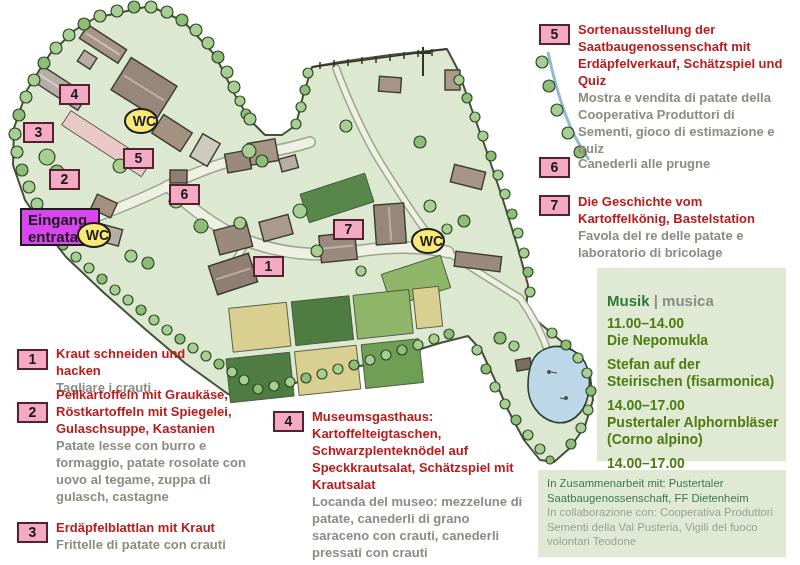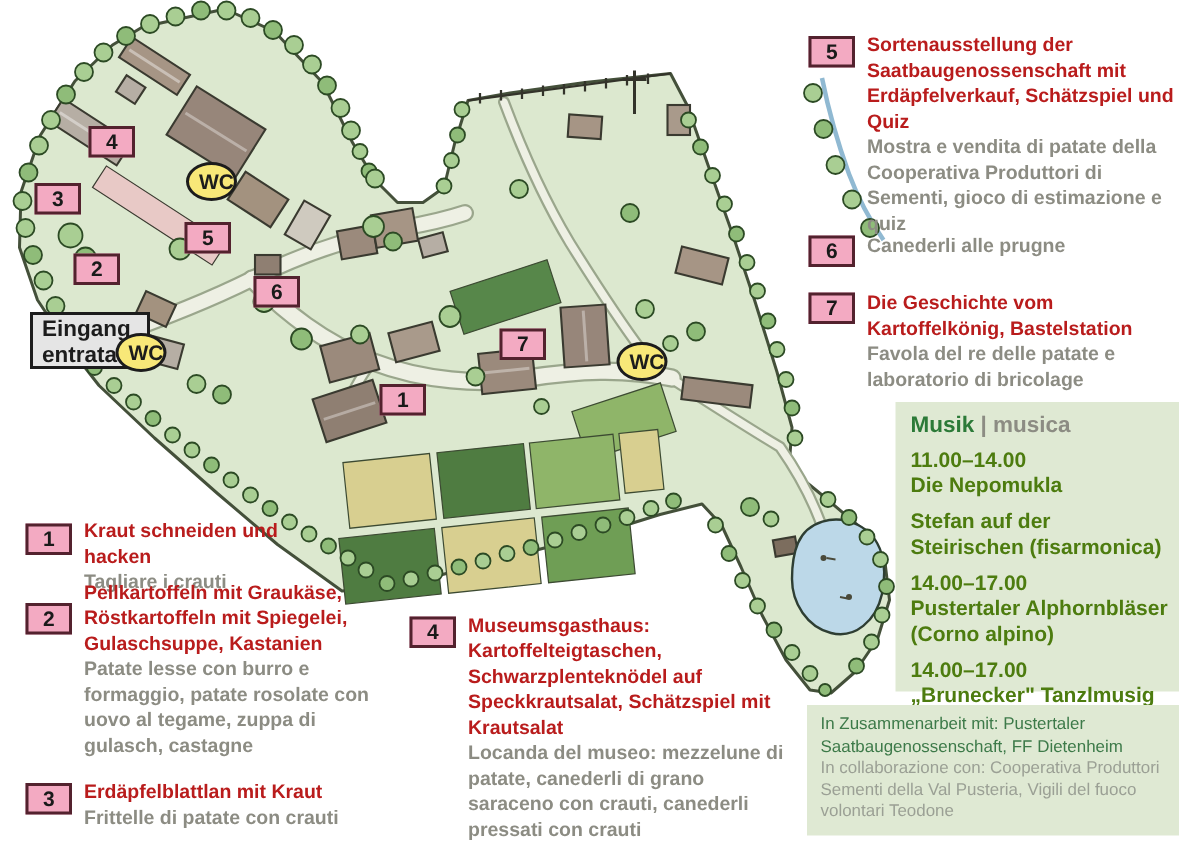--- a/index.html
+++ b/index.html
@@ -6,27 +6,27 @@
   body{width:800px;height:565px;position:relative;background:#ffffff;overflow:hidden;
        font-family:"Liberation Sans",sans-serif;}
   #map-art{position:absolute;left:0;top:0}
   .marker{position:absolute;width:31px;height:21px;box-sizing:border-box;
           background:#f3aac2;border:2px solid #53222e;color:#1a1a1a;
           font-weight:bold;font-size:14px;line-height:17px;text-align:center;z-index:5}
   .wc{position:absolute;width:34px;height:26px;box-sizing:border-box;background:#f8e878;
       border:2px solid #1c1c1c;border-radius:50%;color:#1c1c1c;font-weight:bold;
       font-size:14px;line-height:22px;text-align:right;z-index:6}
   .entrance{position:absolute;left:20px;top:208px;width:80px;height:38px;box-sizing:border-box;
-      background:#e5e5e5;border:2px solid #1c1c1c;color:#1c1c1c;font-weight:bold;
+      background:#d946ef;border:2px solid #1c1c1c;color:#1c1c1c;font-weight:bold;
       font-size:15px;line-height:17px;padding:1px 0 0 6px;z-index:5}
   .leg{position:absolute;font-weight:bold;font-size:13px;line-height:17px;z-index:4}
   .de{color:#b91c1c}
   .it{color:#8c8c83}
   .panel{position:absolute;background:#dfe9d3;box-sizing:border-box;z-index:4}
-  #music-panel{left:597px;top:268px;width:189px;height:193px;padding:7px 10px}
+  #music-panel{left:597px;top:268px;width:189px;height:193px;padding:24px 10px}
   #music-panel .title{font-weight:bold;font-size:15px;margin-bottom:6px}
   #music-panel .t-de{color:#2c7a38}
   #music-panel .t-sep,#music-panel .t-it{color:#8c8c83}
   .music-entry{font-weight:bold;font-size:14px;line-height:17px;color:#4d7c0f;margin-bottom:7px;width:172px}
   #partners-panel{left:538px;top:470px;width:248px;height:87px;padding:6px 9px;
       font-size:11.3px;line-height:14.5px}
   #partners-panel .p-de{color:#3d7a49}
   #partners-panel .p-it{color:#9ba095}
 </style>
 </head>

